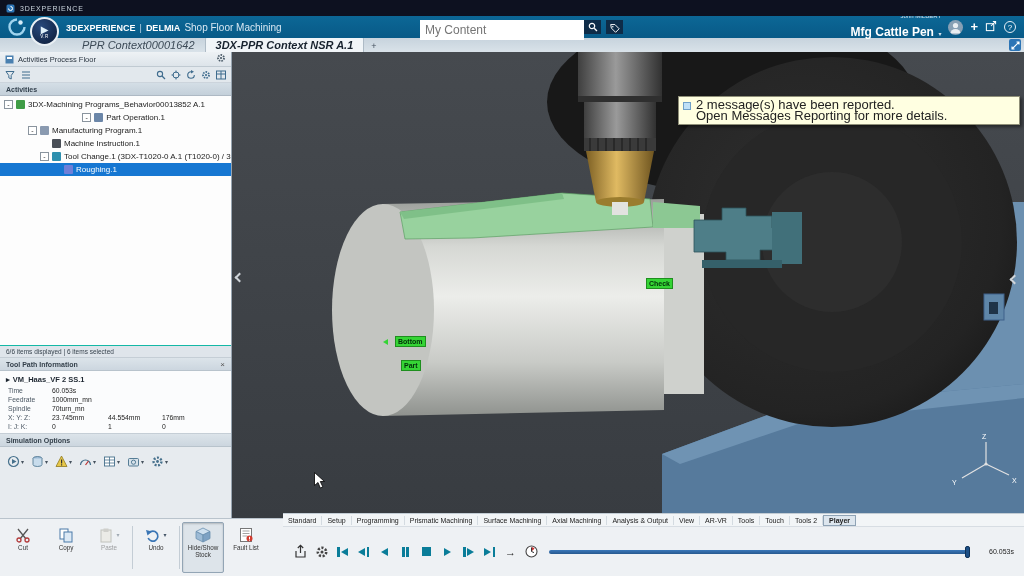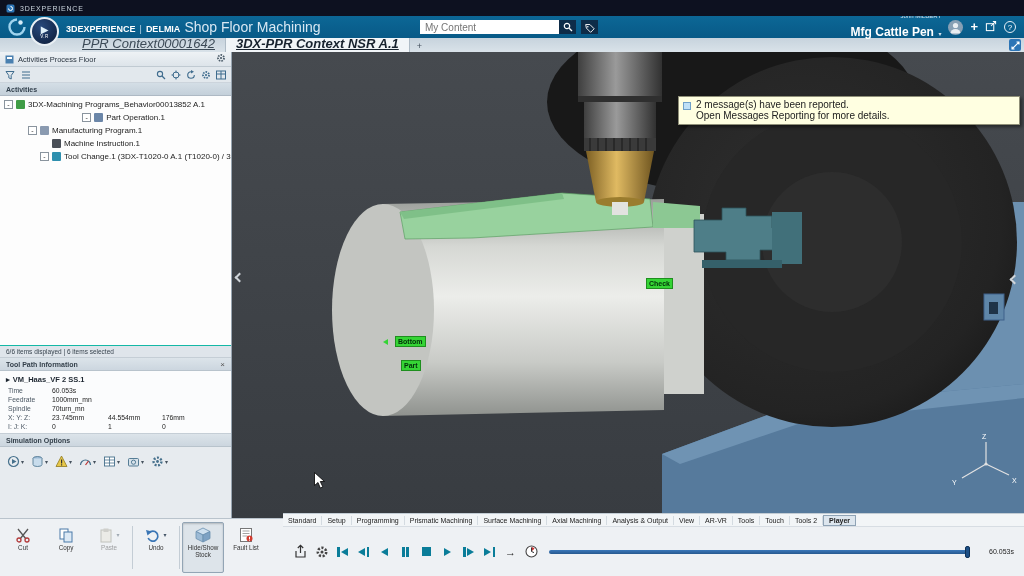--- a/index.html
+++ b/index.html
@@ -13,24 +13,24 @@
   .menubar .brand { color:#ccd5de; font-size:7px; letter-spacing:.8px; }
 
   
   .header { position:absolute; top:16px; left:0; width:1024px; height:22px;
     background:linear-gradient(#0c6796,#085a87); display:flex; align-items:center;
     color:#fff; padding:0 8px; z-index:30; }
   .hlogo { width:58px; display:flex; align-items:center; }
   .htitle { display:flex; align-items:baseline; gap:4px; white-space:nowrap; }
   .htitle .b { font-weight:bold; font-size:9px; }
   .htitle .d { font-size:9px; color:#bcd6e8; }
-  .htitle .m { font-size:14px; color:#d8e8f3; }
+  .htitle .m { font-size:10px; color:#d8e8f3; }
   .search { position:absolute; left:420px; top:4px; height:14px; display:flex; align-items:stretch; }
-  .search input { width:139px; border:none; outline:none; background:#fff; font-size:10px;
-    padding:4px 5px; color:#333; font-family:inherit; }
+  .search input { width:164px; border:none; outline:none; background:#fff; font-size:12px;
+    padding:10px 5px; color:#333; font-family:inherit; }
   .sq { width:17px; background:#0e2c48; display:flex; align-items:center; justify-content:center; }
   .tagsq { margin-left:5px; }
   .hright { margin-left:auto; display:flex; align-items:center; gap:7px; }
   .usr { text-align:right; line-height:1.25; }
   .usr .n { font-size:6px; color:#cfe2f0; display:block; }
   .usr .w { font-size:12px; font-weight:bold; }
   .caret { font-size:6px; color:#d5e5f0; }
   .avatar { width:15px; height:15px; border-radius:50%; background:#87a0b5; overflow:hidden;
     display:flex; align-items:center; justify-content:center; }
   .hplus { font-size:13px; font-weight:bold; line-height:12px; }
@@ -42,21 +42,21 @@
     background:radial-gradient(circle at 35% 30%, #27497c, #0c1a36); border:2px solid #e9eff4;
     z-index:60; display:flex; flex-direction:column; align-items:center; justify-content:center;
     color:#fff; }
   .badge .pt { font-size:10px; line-height:9px; color:#dff0fa; }
   .badge .vr { font-size:4.5px; letter-spacing:.5px; }
 
   
   .tabbar { position:absolute; top:38px; left:0; width:1024px; height:14px;
     background:linear-gradient(#c7d3dd,#d9e2e9); display:flex; align-items:flex-end;
     padding-left:72px; z-index:20; }
-  .tab { font-size:13px; font-style:italic; color:#3c4a57; padding:2px 10px 1px; white-space:nowrap;text-decoration:underline; }
+  .tab { font-size:11px; font-style:italic; color:#3c4a57; padding:2px 10px 1px; white-space:nowrap; }
   .tab.active { background:#f1f5f8; font-weight:bold; color:#17222e; border-radius:3px 3px 0 0;
     border:1px solid #aebbc6; border-bottom:none; }
   .plus-tab { font-size:9px; color:#44515e; padding:0 7px 1px; }
   .expand-btn { position:absolute; right:3px; top:1px; width:12px; height:12px; background:#2d75b6;
     border-radius:2px; display:flex; align-items:center; justify-content:center; }
 
   
   .left-panel { position:absolute; top:52px; left:0; width:232px; height:466px;
     background:#e7ebef; border-right:1px solid #98a5b1; display:flex; flex-direction:column; z-index:10; }
   .lp-title { height:15px; background:linear-gradient(#eef2f5,#dde4ea); border-bottom:1px solid #c0cad2;
@@ -127,21 +127,21 @@
   .ptime { font-size:7px; color:#222; width:34px; text-align:right; }
 
   
   .viewport { position:absolute; top:52px; left:232px; width:792px; height:466px; background:#3e4247; overflow:hidden; }
   .scene { position:absolute; left:0; top:0; }
   .vlabel { position:absolute; background:#35d435; border:1px solid #1e8f1e; color:#02300a;
     font-size:7px; line-height:9px; padding:0 2px; font-weight:bold; z-index:5; }
   .vmark { position:absolute; width:0; height:0; border-top:3px solid transparent;
     border-bottom:3px solid transparent; border-right:5px solid #35d435; z-index:5; }
   .msg-tooltip { position:absolute; left:446px; top:44px; width:342px; background:#ffffe1;
-    border:1px solid #8f8f78; box-shadow:2px 2px 3px rgba(0,0,0,.45); font-size:10px; color:#222;
+    border:1px solid #8f8f78; box-shadow:2px 2px 3px rgba(0,0,0,.45); font-size:13px; color:#222;
     padding:3px 6px 3px 17px; line-height:10.5px; z-index:6; }
   .msg-tooltip .ticn { position:absolute; left:4px; top:5px; width:8px; height:8px;
     background:#bfe0f7; border:1px solid #6fa0c8; }
   .chev { position:absolute; width:7px; height:7px; border-left:2px solid #cfd4d9;
     border-bottom:2px solid #cfd4d9; transform:rotate(45deg); z-index:5; }
   .cursor { position:absolute; z-index:9; }
 </style>
 </head>
 <body>
 
@@ -294,20 +294,25 @@
       </div>
       <div class="trow" style="padding-left:40px;">
         <span class="exp none"></span>
         <span class="ticon ti3"></span>
         <span>Machine Instruction.1</span>
       </div>
       <div class="trow" style="padding-left:40px;">
         <span class="exp">-</span>
         <span class="ticon ti4"></span>
         <span>Tool Change.1 (3DX-T1020-0 A.1 (T1020-0) / 3DX-d2...</span>
+      </div>
+      <div class="trow sel" style="padding-left:52px;">
+        <span class="exp none"></span>
+        <span class="ticon ti5"></span>
+        <span>Roughing.1</span>
       </div>
     </div>
 
     <div class="lp-status">6/6 items displayed | 6 items selected</div>
 
     <div class="lp-subhdr">
       <span>Tool Path Information</span>
       <span class="x">×</span>
     </div>
     <div class="tpi">

